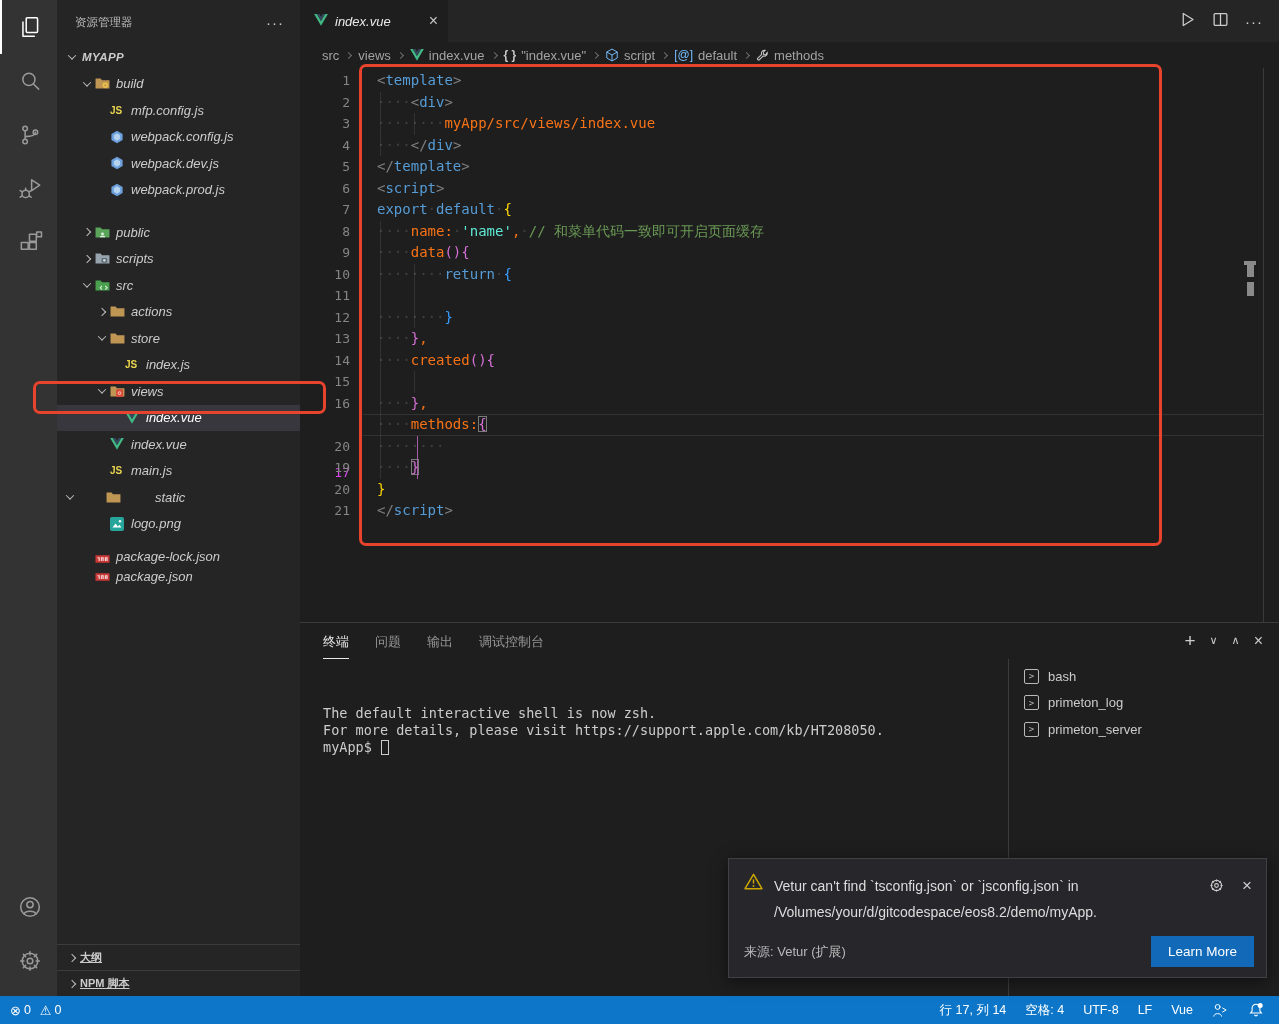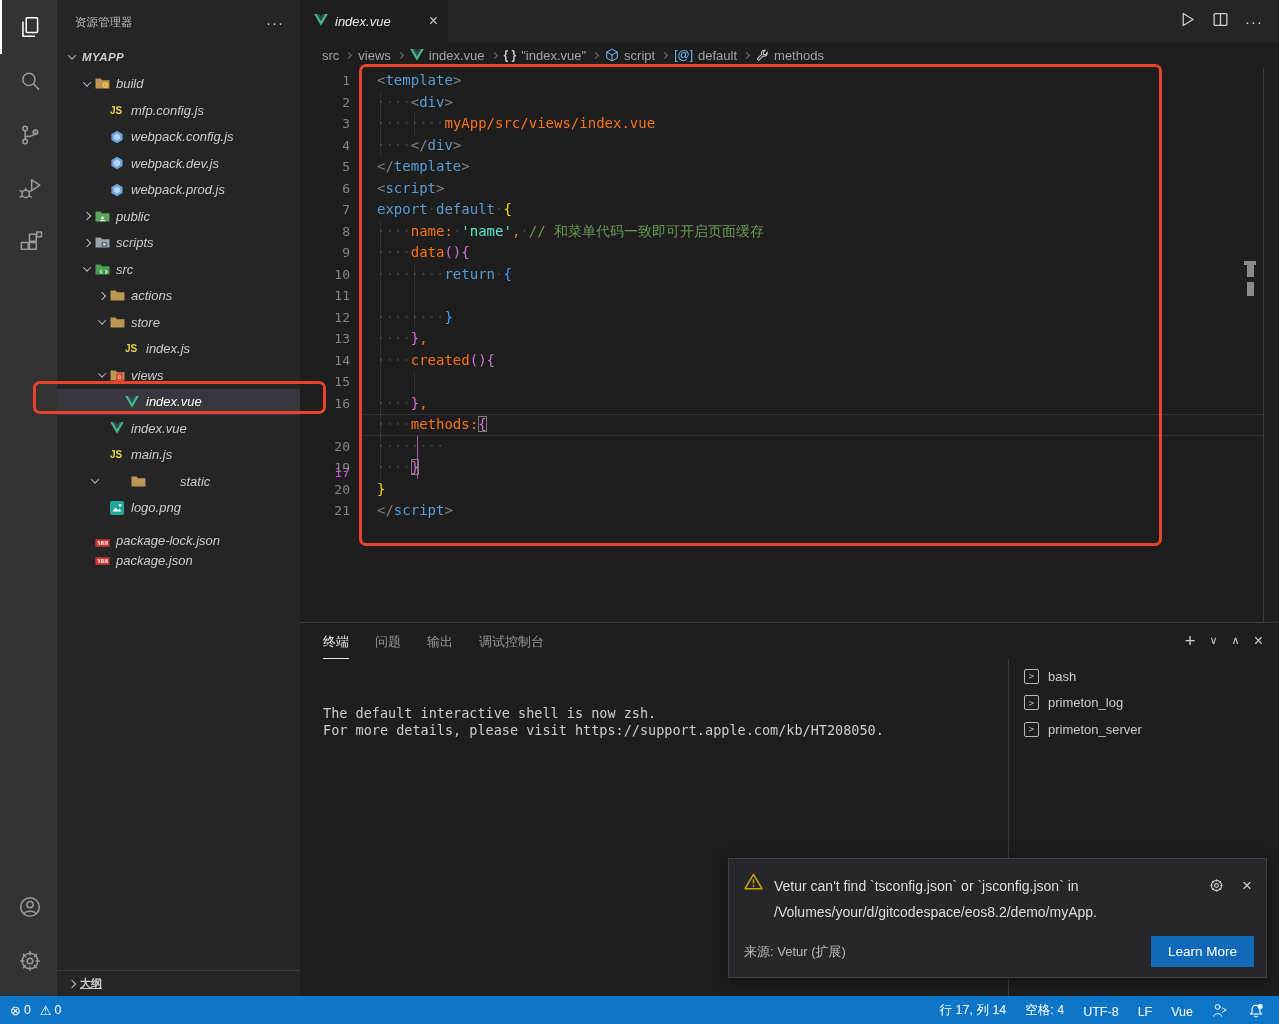--- a/index.html
+++ b/index.html
@@ -85,21 +85,21 @@
   .notif-msg { font-size:14px; color:#dddddd; line-height:26px; flex:1; }
   .notif-icons { display:flex; gap:17px; align-items:flex-start; padding-top:4px; color:#cccccc; }
   .notif-x { font-size:17px; cursor:pointer; line-height:1; }
   .notif-row2 { display:flex; align-items:center; padding:11px 12px 0 15px; }
   .notif-src { font-size:13px; color:#b9b9b9; }
   .learn-btn { margin-left:auto; background:#1269b8; color:#ffffff; font-size:13.5px; padding:8px 17px; border:none; cursor:pointer; }
 
   
   .statusbar { position:absolute; left:0; top:996px; width:1279px; height:28px; background:#0d76c8; color:#ffffff; display:flex; align-items:center; font-size:12.5px; z-index:6; }
   .stat-left { display:flex; align-items:center; gap:3px; padding-left:10px; cursor:pointer; }
-  .stat-right { margin-left:auto; display:flex; align-items:flex-end; gap:19px; padding-right:15px; }
+  .stat-right { margin-left:auto; display:flex; align-items:center; gap:19px; padding-right:15px; }
   .stat-item { cursor:pointer; display:flex; align-items:center; gap:4px; }
   .stat-ic { font-size:13px; }
 
   
   .annot { position:absolute; border:3px solid #e8432c; border-radius:7px; z-index:30; pointer-events:none; }
   .annot-sidebar { left:33px; top:381px; width:293px; height:33px; }
   .annot-code { left:359px; top:64px; width:803px; height:482px; }
 </style>
 </head>
 <body>
@@ -231,21 +231,21 @@
         <div class="tree-row" style="padding-left: 36px;">
           <span class="chev-box"></span>
           <span class="tree-icon">
             <svg width="14" height="14" viewBox="0 0 16 16">
               <path d="M8 0.8l6.4 3.7v7L8 15.2 1.6 11.5v-7z" fill="#6ca0dc"></path>
               <path d="M8 3.8l3.6 2.1v4.2L8 12.2 4.4 10.1V5.9z" fill="#b5d2ee"></path>
             </svg>
           </span>
           <span class="tree-label">webpack.prod.js</span>
         </div>
-        <div class="tree-row" style="padding-left: 21px;">
+        <div class="tree-row" style="padding-left: 21px; margin-top: 16px;">
           <span class="chev-box">
             <span class="chev closed"></span>
           </span>
           <span class="tree-icon">
             <svg width="15" height="13" viewBox="0 0 16 14">
               <path d="M0.5 1.5h5.4l1.6 2h8v9h-15z" fill="#5ba55b"></path>
               <circle cx="8" cy="8.5" r="1.5" fill="#dff0df"></circle>
               <path d="M5 12c0-2 6-2 6 0z" fill="#dff0df"></path>
             </svg>
           </span>
@@ -339,21 +339,21 @@
           </span>
           <span class="tree-label">index.vue</span>
         </div>
         <div class="tree-row" style="padding-left: 36px;">
           <span class="chev-box"></span>
           <span class="tree-icon">
             <span class="js-badge">JS</span>
           </span>
           <span class="tree-label">main.js</span>
         </div>
-        <div class="tree-row" style="padding-left: 29px; gap: 28px;">
+        <div class="tree-row" style="padding-left: 4px; gap: 28px;">
           <span class="chev-box">
             <span class="chev open"></span>
           </span>
           <span class="tree-icon">
             <svg width="15" height="13" viewBox="0 0 16 14">
               <path d="M0.5 1.5h5.4l1.6 2h8v9h-15z" fill="#bf9553"></path>
             </svg>
           </span>
           <span class="tree-label">static</span>
         </div>
@@ -388,20 +388,26 @@
           </span>
           <span class="tree-label">package.json</span>
         </div>
       </div>
     <div class="sb-sections" id="sb-sections">
         <div class="sb-sec">
           <span class="chev-box">
             <span class="chev closed"></span>
           </span>
           <span>大纲</span>
+        </div>
+        <div class="sb-sec">
+          <span class="chev-box">
+            <span class="chev closed"></span>
+          </span>
+          <span>NPM 脚本</span>
         </div>
       </div>
   </div>
 
   <div class="main">
     <div class="tabbar">
       <div class="tab">
         <span class="tab-icon" id="tab-icon"><svg width="14" height="12" viewBox="0 0 16 14">
               <path d="M0 0h3.2L8 8.2 12.8 0H16L8 13.8z" fill="#41b883"></path>
               <path d="M3.2 0h2.9L8 3.3 9.9 0h2.9L8 8.2z" fill="#35495e"></path>
@@ -570,20 +576,21 @@
       <div class="panel-actions" id="panel-actions">
           <span class="pa pa-plus">+</span>
           <span class="pa pa-chev">∨</span>
           <span class="pa pa-chev">∧</span>
           <span class="pa pa-x">×</span>
         </div>
       <div class="panel-body">
         <div class="term-out" id="term-out">
             <div>The default interactive shell is now zsh.</div>
             <div>For more details, please visit https://support.apple.com/kb/HT208050.</div>
+            <div><span>myApp$</span><span class="tcur"></span></div>
           </div>
         <div class="term-divider"></div>
         <div class="term-list" id="term-list">
             <div class="term-row">
               <span class="term-ic">&gt;</span>
               <span>bash</span>
             </div>
             <div class="term-row">
               <span class="term-ic">&gt;</span>
               <span>primeton_log</span>

